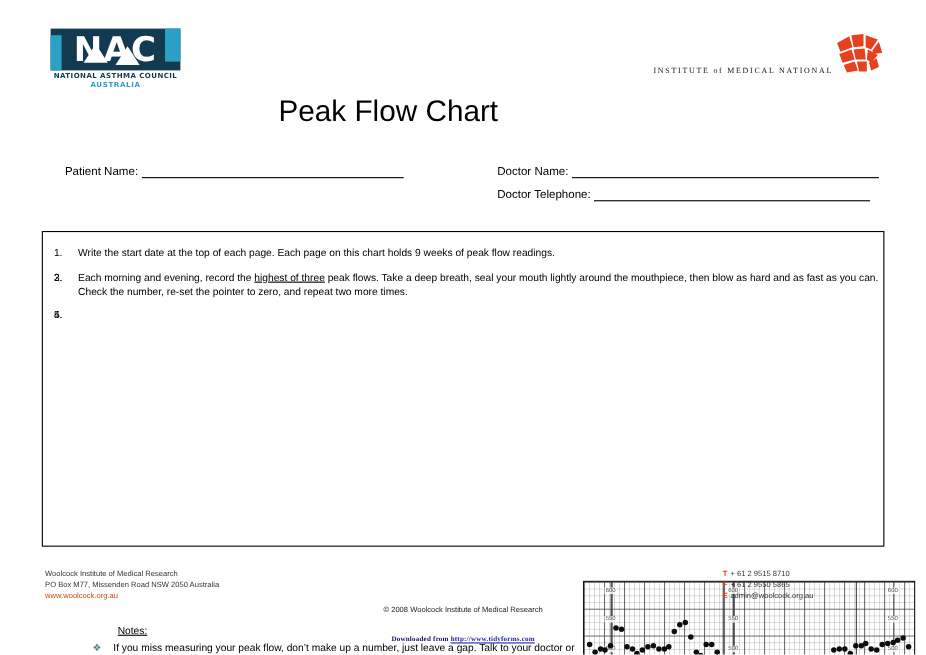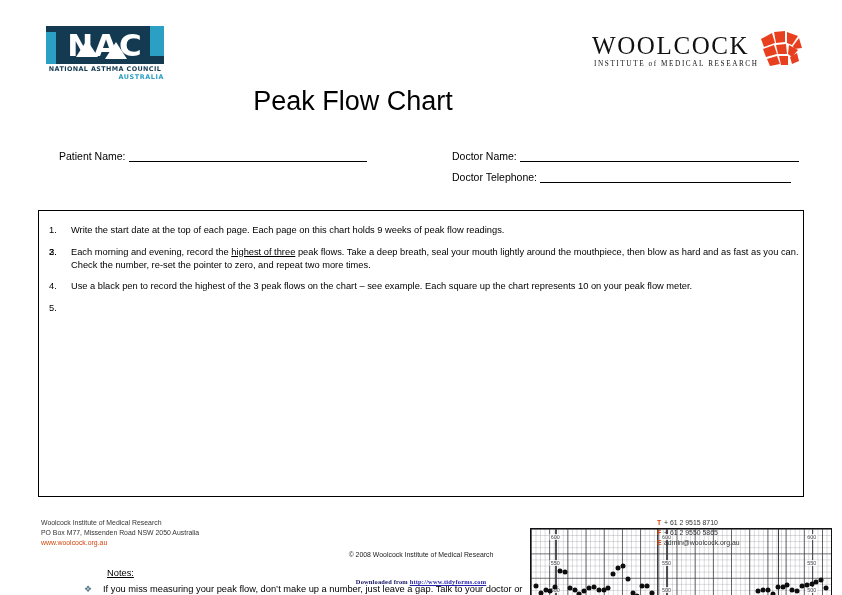--- a/index.html
+++ b/index.html
@@ -71,21 +71,21 @@
     font-family: "DejaVu Sans", sans-serif;
     font-weight: bold;
     font-size: 6.4px;
     letter-spacing: 0.4px;
     color: #143a52;
   }
   .nac-tag2 {
     position: absolute;
     left: 0; top: 47px;
     width: 118px;
-    text-align: right;
+    text-align: center;
     font-family: "DejaVu Sans", sans-serif;
     font-weight: bold;
     font-size: 6.4px;
     letter-spacing: 0.6px;
     color: #2b9fc4;
   }
 
   #woolcock-logo {
     position: absolute;
     right: 40px;
@@ -330,22 +330,21 @@
   <div class="nac-cyan-l"></div>
   <div class="nac-cyan-r"></div>
   <div class="nac-letters">NAC</div>
   <div class="nac-mtn m1"></div>
   <div class="nac-mtn m2"></div>
   <div class="nac-tag1">NATIONAL ASTHMA COUNCIL</div>
   <div class="nac-tag2">AUSTRALIA</div>
 </div>
 
 <div id="woolcock-logo">
-  <div class="wool-word">WOOLCOCK</div>
-  <div class="wool-sub">INSTITUTE of MEDICAL RESEARCH</div>
+  <div class="wool-sub">INSTITUTE of MEDICAL NATIONAL</div>
   <svg class="wool-mark" viewBox="0 0 44 38">
     <g fill="#e8401f">
       <polygon points="3,9 14,3 17,13 6,17"></polygon>
       <polygon points="16,2 27,1 27,12 18,13"></polygon>
       <polygon points="29,2 40,6 34,15 29,13"></polygon>
       <polygon points="41,8 44,18 36,19 35,16"></polygon>
       <polygon points="5,19 16,15 19,24 8,27"></polygon>
       <polygon points="18,15 28,14 29,24 20,24"></polygon>
       <polygon points="31,15 40,20 34,27 30,24"></polygon>
       <polygon points="9,29 19,26 22,34 12,36"></polygon>
@@ -375,21 +374,20 @@
       <span>Write the start date at the top of each page. Each page on this chart holds 9 weeks of peak flow readings.</span>
     </div>
     <div class="num-item">
       <span class="num">2.</span>
     </div>
     <div class="num-item">
       <span class="num">3.</span><span>Each morning and evening, record the </span><span class="u">highest of three</span><span> peak flows. Take a deep breath, seal your mouth lightly around the mouthpiece, then blow as hard and as fast as you can. Check the number, re-set the pointer to zero, and repeat two more times.</span>
     </div>
     <div class="num-item">
       <span class="num">4.</span>
-      <span>Use a black pen to record the highest of the 3 peak flows on the chart – see example. Each square up the chart represents 10 on your peak flow meter.</span>
     </div>
     <div class="num-item" style="width:440px;">
       <span class="num">5.</span>
     </div>
   </div>
 
   <div id="notes-heading">Notes:</div>
 
   <div class="bullet-list">
     <div class="bullet-item">

